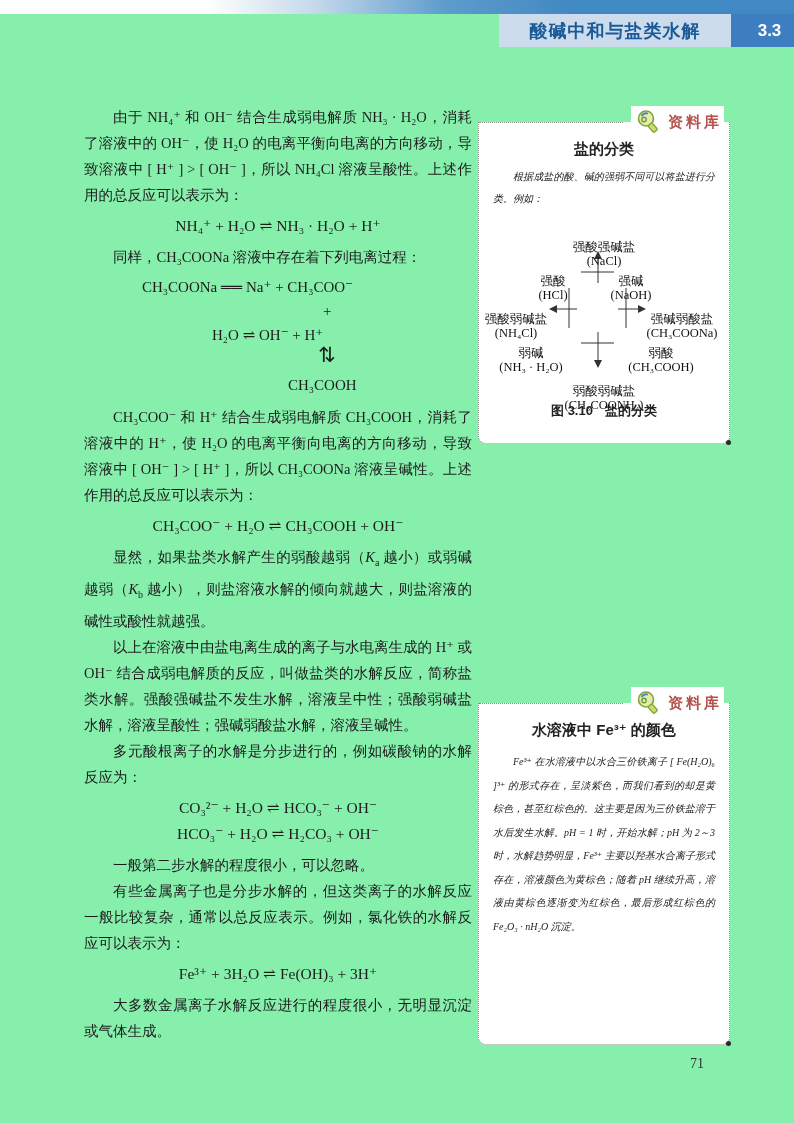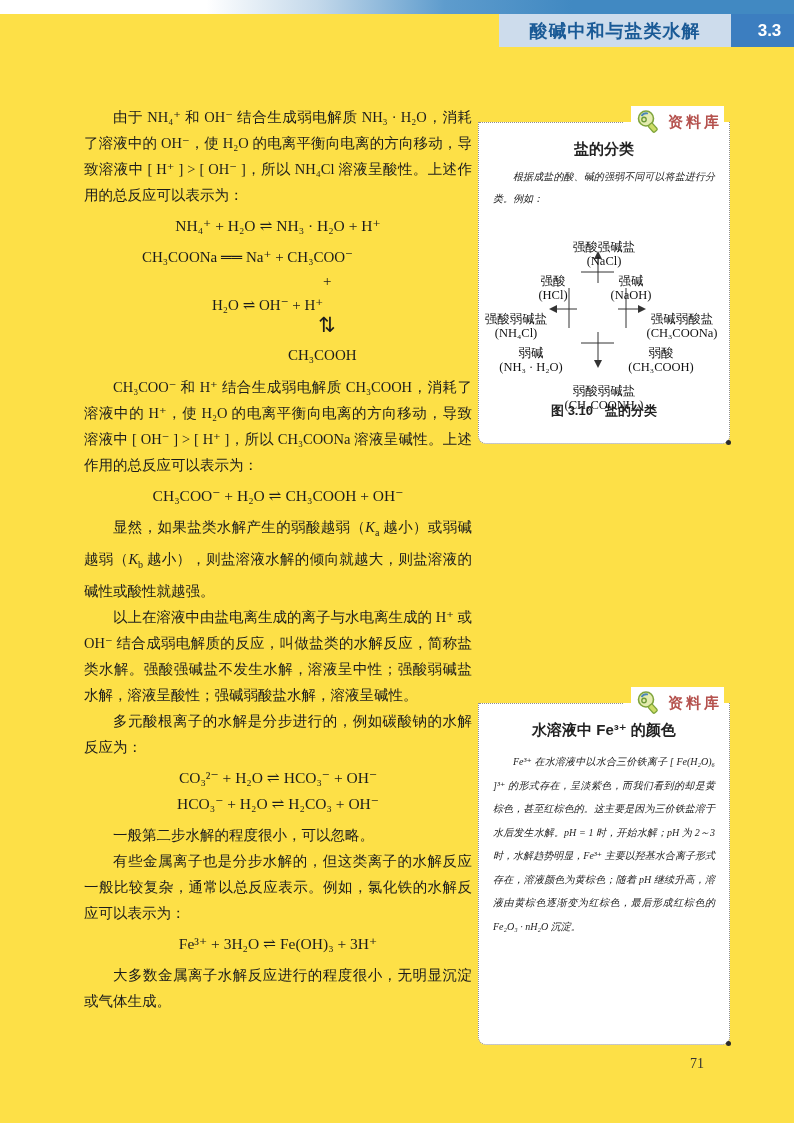--- a/index.html
+++ b/index.html
@@ -2,21 +2,21 @@
 <html><head>
 <meta charset="utf-8">
 <style>
   * { margin:0; padding:0; box-sizing:border-box; }
   html,body { background:#ffffff; }
   body {
     width:794px; height:1123px; position:relative; overflow:hidden;
     font-family:"Liberation Serif","DejaVu Serif",serif;
     color:#1c1c1c;
   }
-  .page { position:absolute; inset:0; background:#fde047; }
+  .page { position:absolute; inset:0; background:#86efac; }
 
   
   .topbar {
     position:absolute; top:0; left:0; width:794px; height:14px;
     background:linear-gradient(90deg,#ffffff 0%,#ffffff 26%,#c3d8ea 40%,#5e9ccd 56%,#4189c2 72%,#4189c2 100%);
   }
   .headerband { position:absolute; top:14px; left:499px; height:33px; display:flex; }
   .header-title {
     width:232px; background:#cddcec; color:#1a5a96;
     font-family:"Liberation Sans","DejaVu Sans",sans-serif; font-weight:bold;
@@ -108,20 +108,21 @@
   <div class="topbar"></div>
 
   <div class="headerband">
     <div class="header-title">酸碱中和与盐类水解</div>
     <div class="header-num">3.3</div>
   </div>
 
   <div class="main">
     <p class="para">由于 NH₄⁺ 和 OH⁻ 结合生成弱电解质 NH₃ · H₂O，消耗了溶液中的 OH⁻，使 H₂O 的电离平衡向电离的方向移动，导致溶液中 [ H⁺ ] &gt; [ OH⁻ ]，所以 NH₄Cl 溶液呈酸性。上述作用的总反应可以表示为：</p>
     <p class="eq">NH₄⁺ + H₂O ⇌ NH₃ · H₂O + H⁺</p>
+    <p class="para">同样，CH₃COONa 溶液中存在着下列电离过程：</p>
 
     <div class="ionization">
       <span class="ion-l1">CH₃COONa ══ Na⁺ + CH₃COO⁻</span>
       <span class="ion-plus">+</span>
       <span class="ion-l2">H₂O ⇌ OH⁻ + H⁺</span>
       <span class="ion-varr">⇅</span>
       <span class="ion-l3">CH₃COOH</span>
     </div>
 
     <p class="para">CH₃COO⁻ 和 H⁺ 结合生成弱电解质 CH₃COOH，消耗了溶液中的 H⁺，使 H₂O 的电离平衡向电离的方向移动，导致溶液中 [ OH⁻ ] &gt; [ H⁺ ]，所以 CH₃COONa 溶液呈碱性。上述作用的总反应可以表示为：</p>

